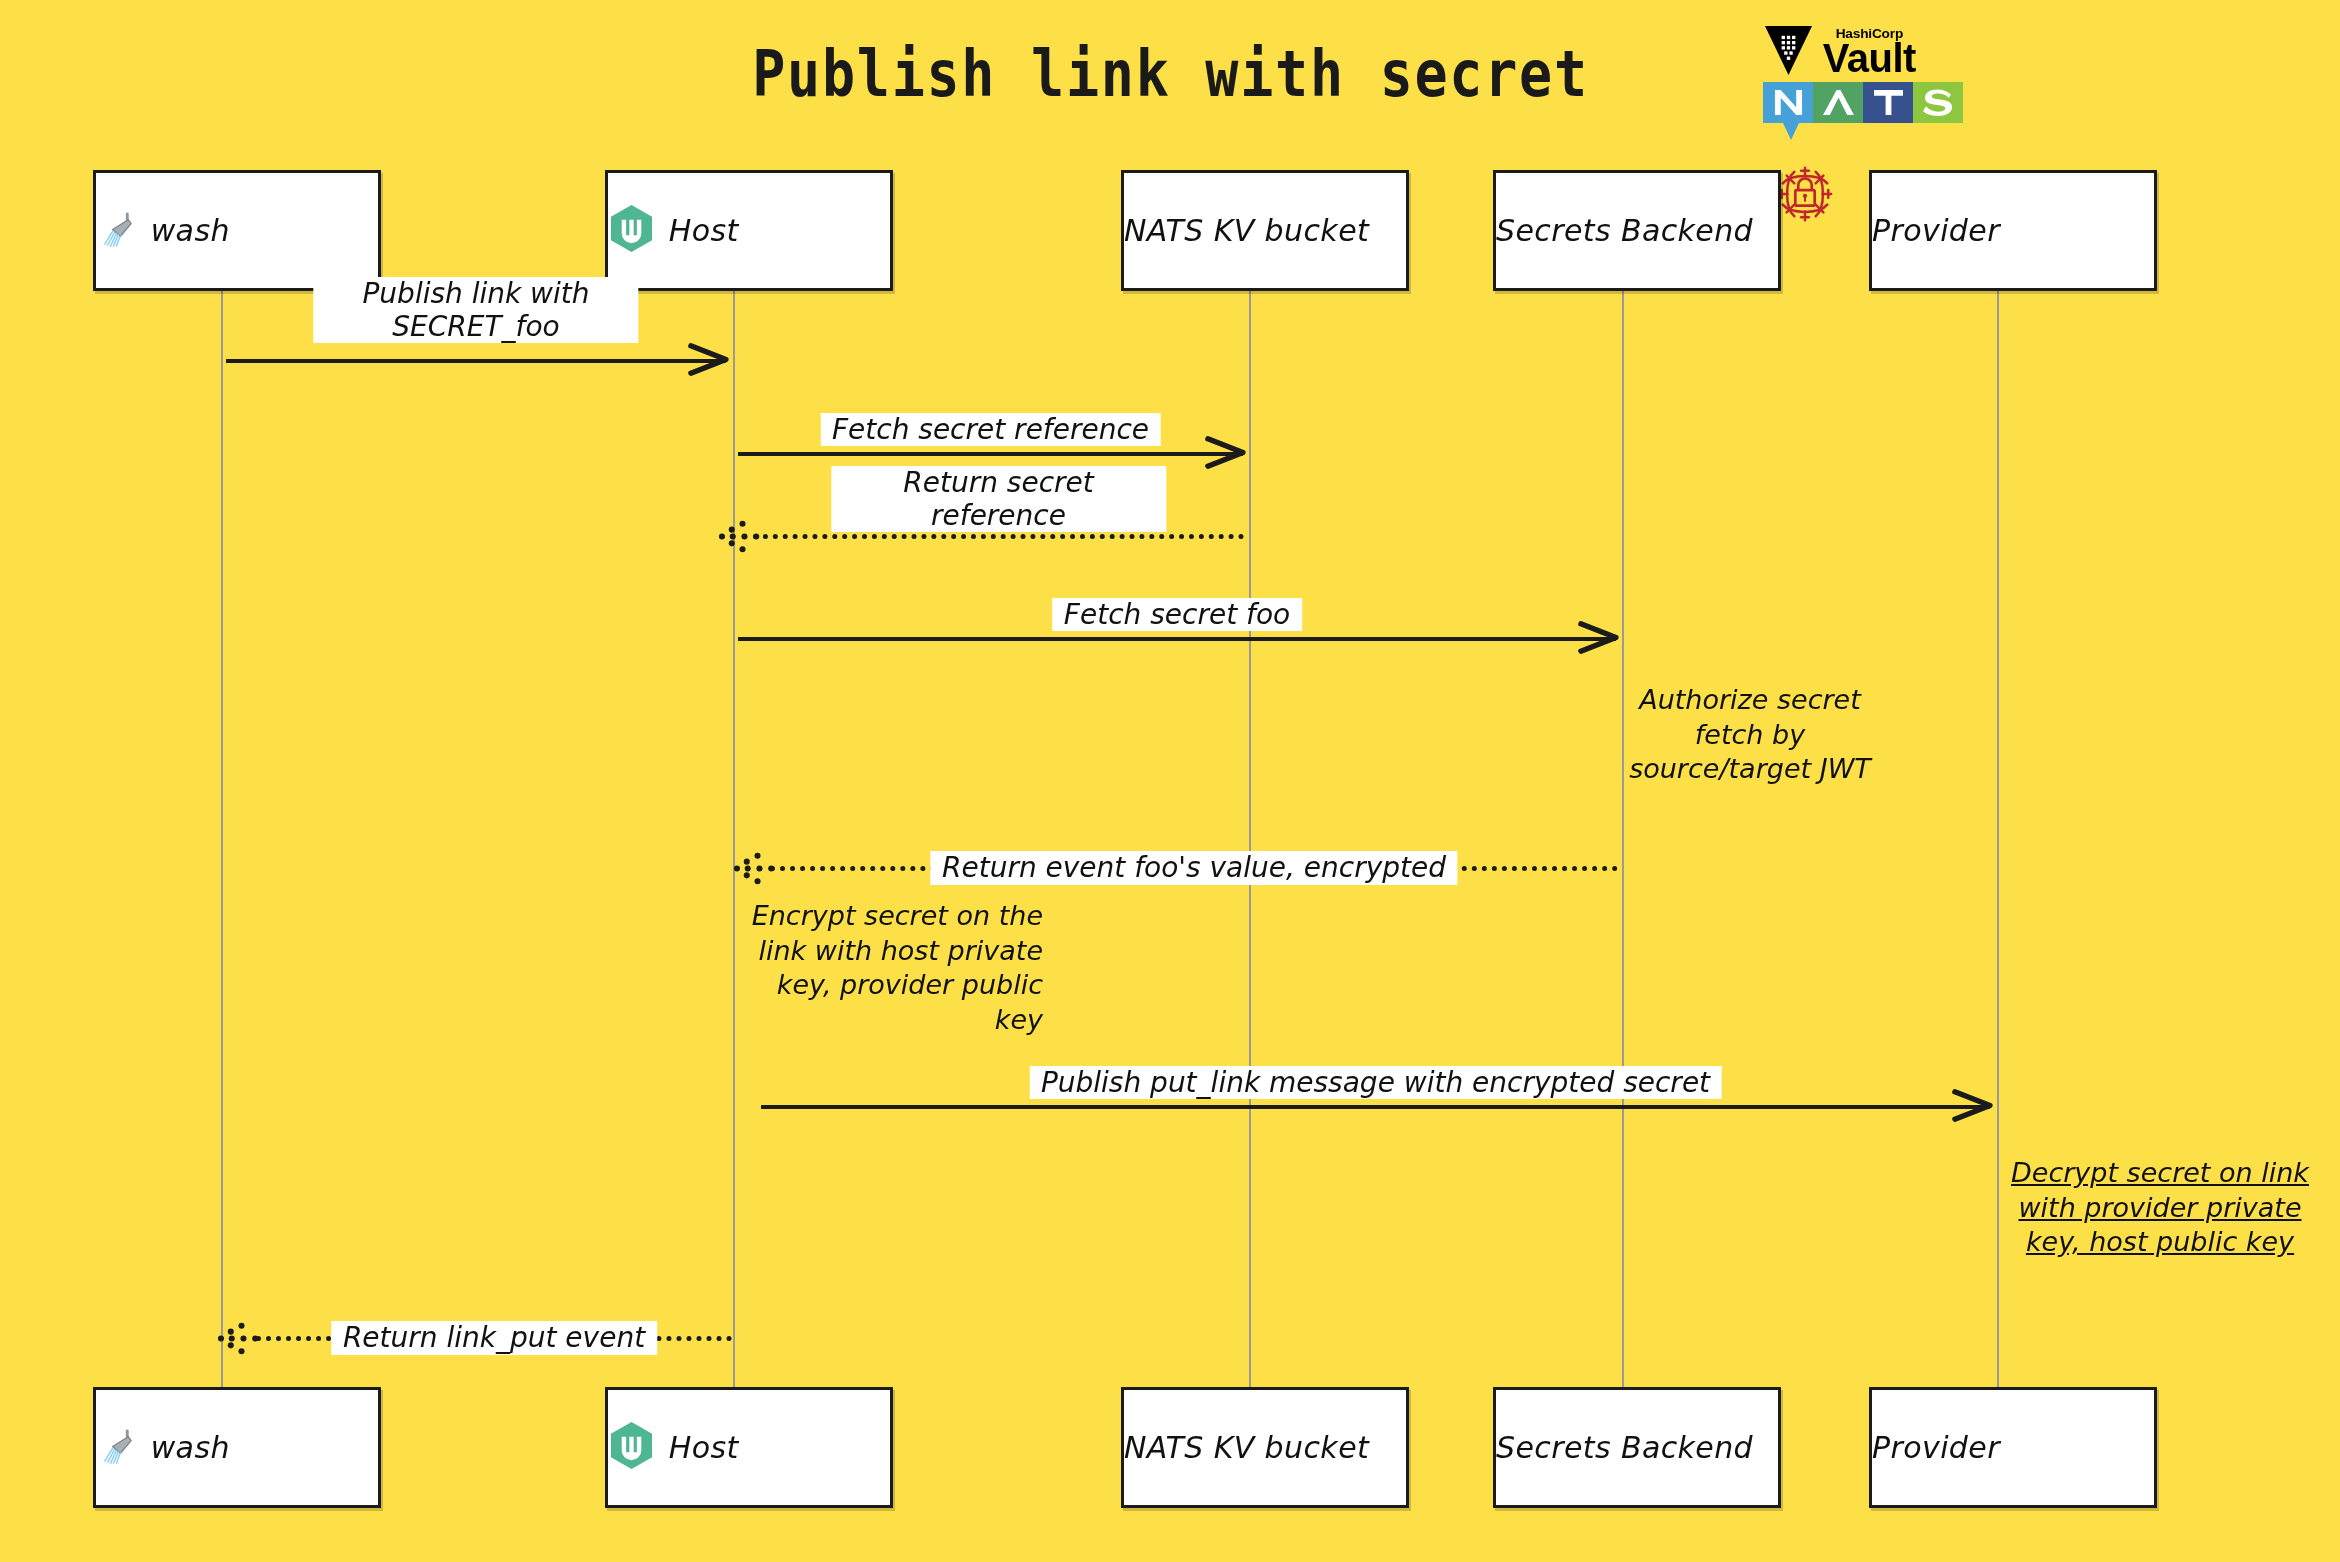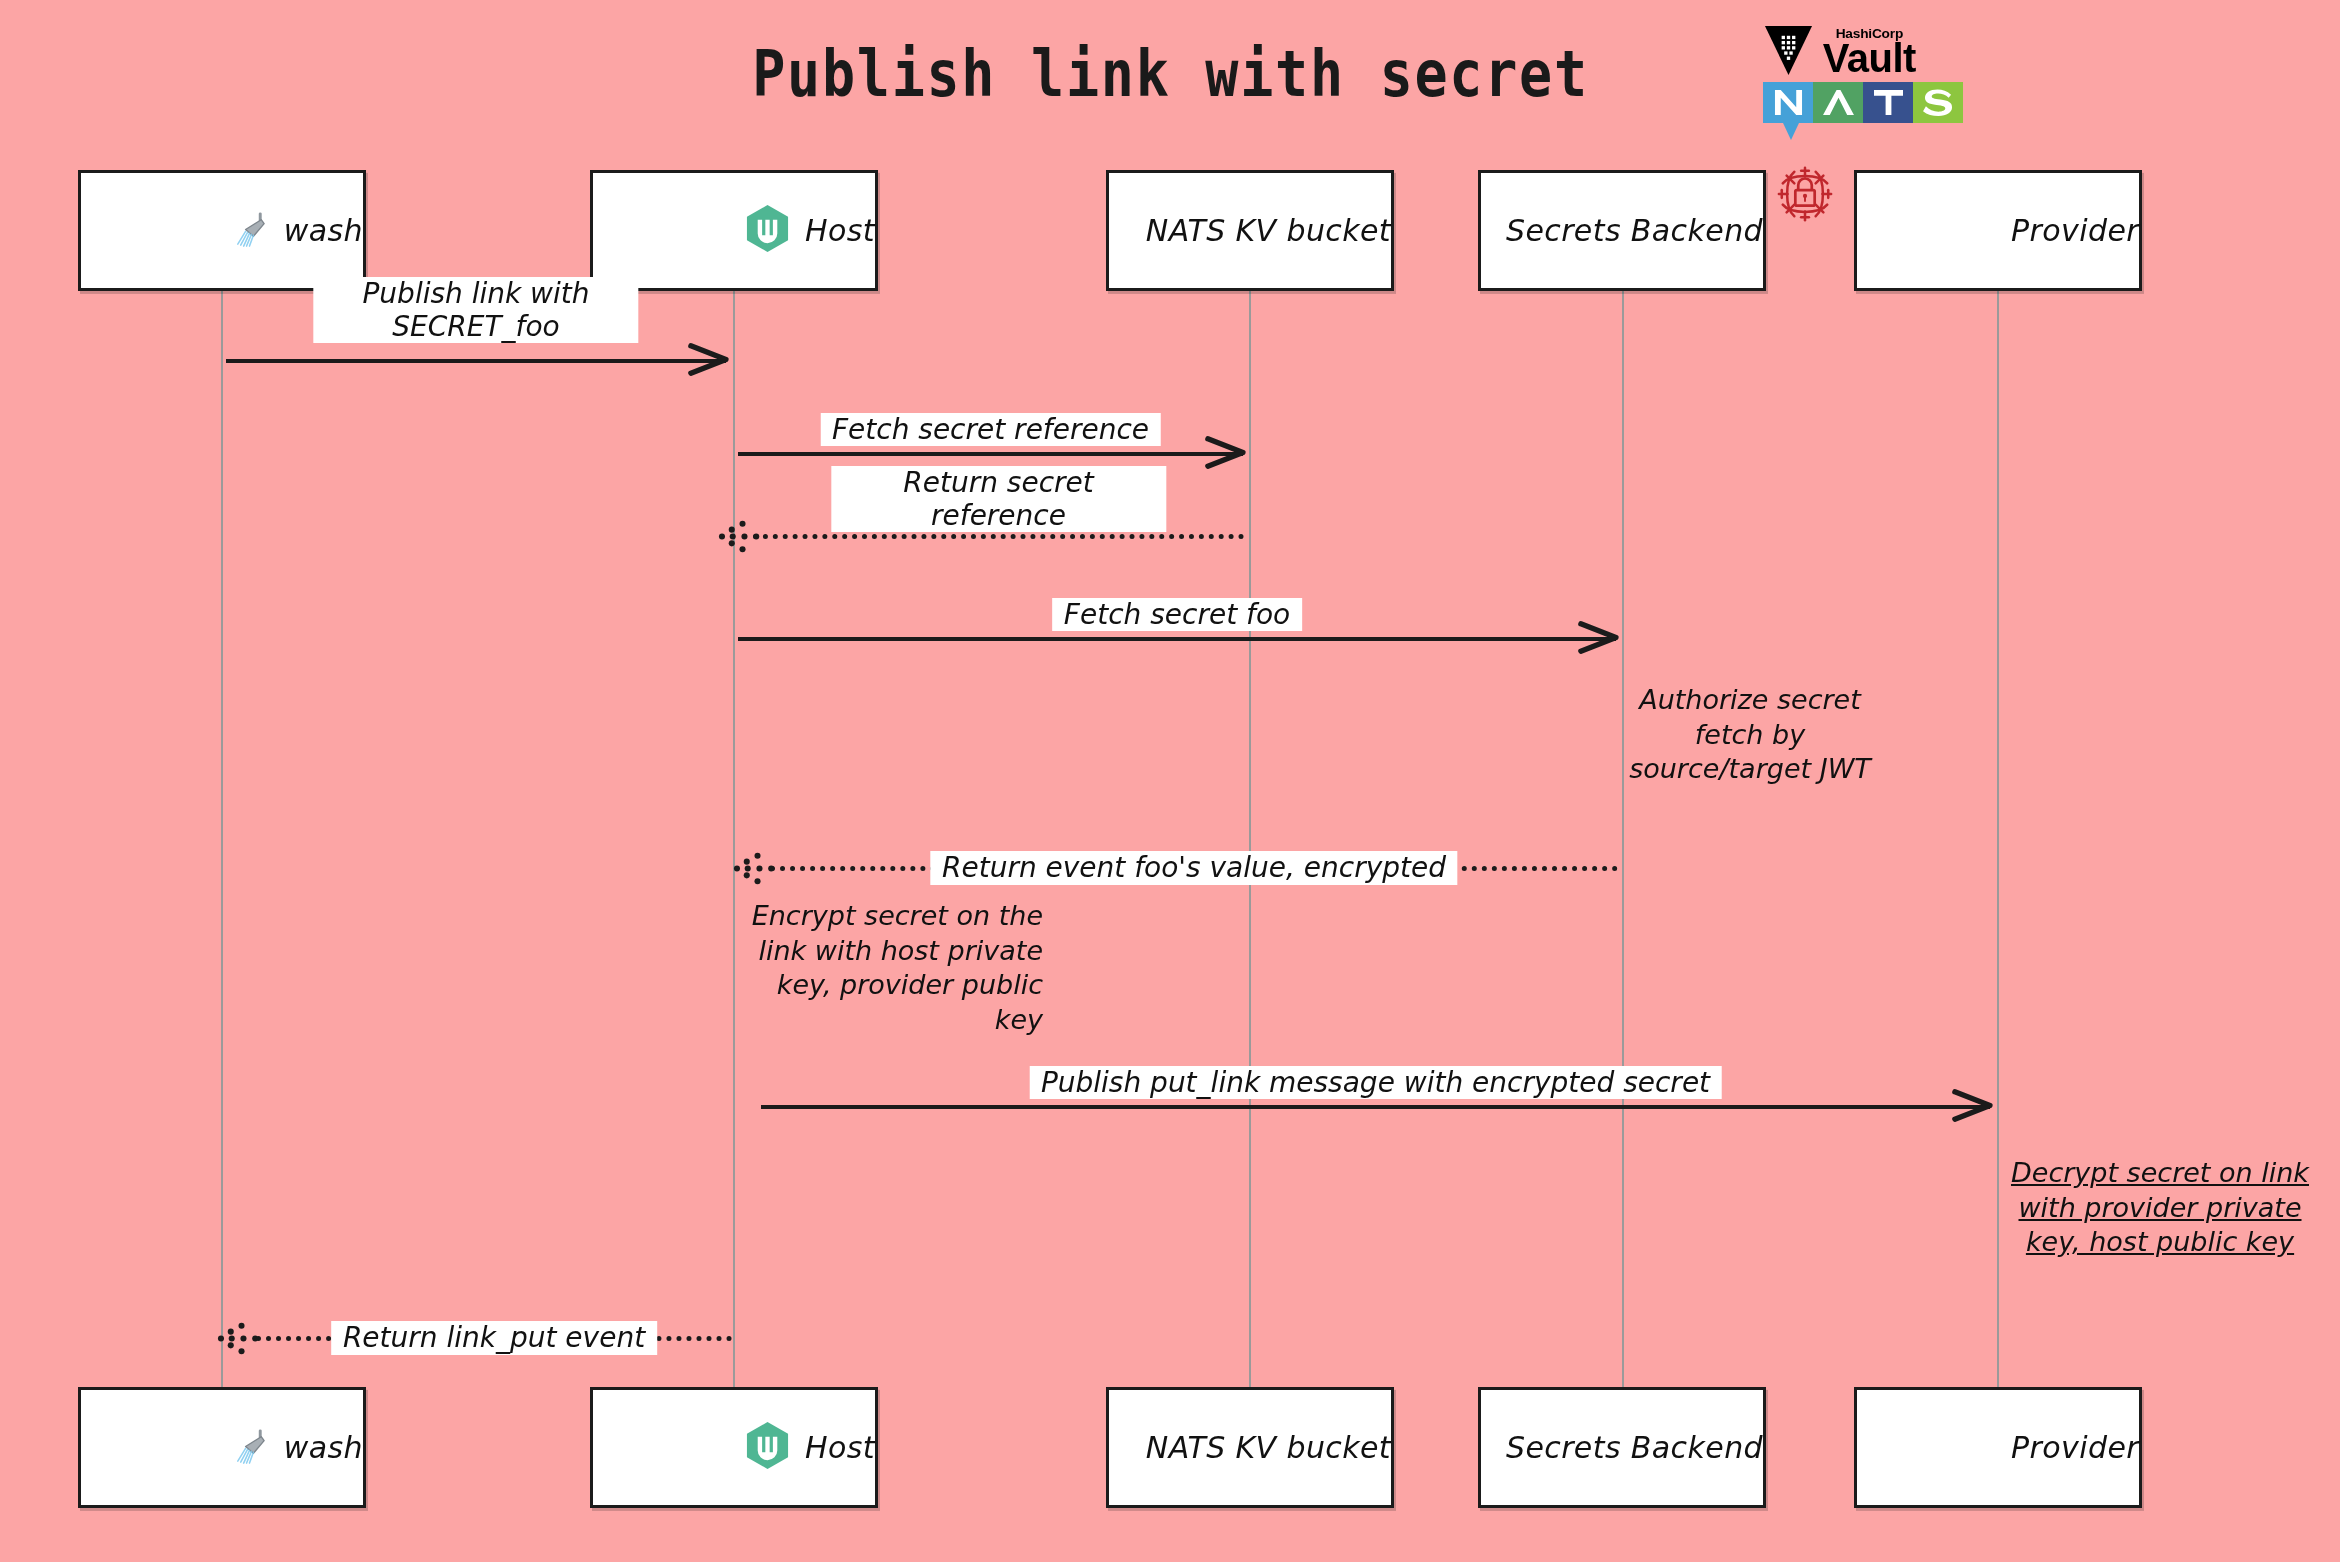--- a/index.html
+++ b/index.html
@@ -7,21 +7,21 @@
     padding: 0;
     background: #ffffff;
   }
   body {
     font-family: "DejaVu Sans", sans-serif;
   }
   #canvas {
     position: relative;
     width: 2341px;
     height: 1562px;
-    background: #fca5a5;
+    background: #fde047;
     overflow: hidden;
   }
 
   
   #title {
     position: absolute;
     left: 0;
     top: 37px;
     width: 2341px;
     text-align: center;
@@ -98,23 +98,24 @@
   }
 
   
   .actor-box {
     position: absolute;
     box-sizing: border-box;
     background: #ffffff;
     border: 3.9px solid #1b1b1b;
     display: flex;
     align-items: center;
-    justify-content: flex-end;
+    justify-content: flex-start;
     gap: 13.7px;
     box-shadow: 2px 2.9px 0 rgba(20,20,20,0.20);
+    margin-left: 15px;
   }
   .actor-label {
     font-family: "DejaVu Sans", sans-serif;
     font-size: 30px;
     color: #111;
     font-style: italic;
     white-space: nowrap;
     letter-spacing: 0.4px;
   }
   .actor-icon { flex: 0 0 auto; display: block; }

